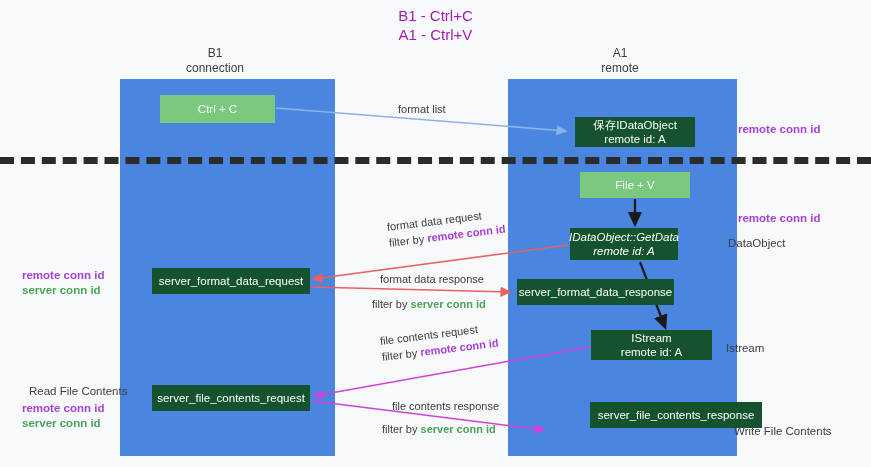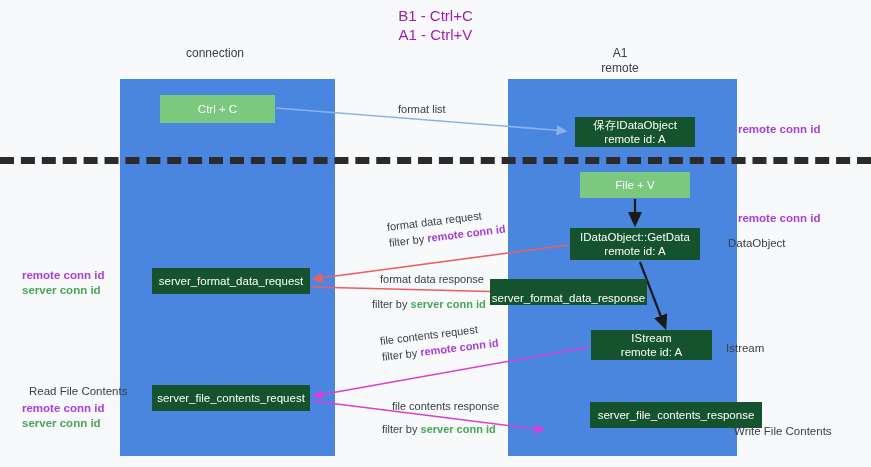--- a/index.html
+++ b/index.html
@@ -47,23 +47,23 @@
     font-size:11.5px;line-height:14px;
     color:#ffffff;
   }
   .box.green{background:#7ac97f;}
   .box.orange{background:#14532d;}
   .box .l2{display:block;}
 
   #box-ctrlc{left:160px;top:95px;width:115px;height:28px;}
   #box-ctrlv{left:580px;top:172px;width:110px;height:26px;}
   #box-idataobject{left:575px;top:117px;width:120px;height:30px;}
-  #box-getdata{left:570px;top:228px;width:130px;height:32px;}
+  #box-getdata{left:570px;top:228px;width:108px;height:32px;font-style:italic;}
   #box-sfdreq{left:152px;top:268px;width:158px;height:26px;}
-  #box-sfdres{left:490px;top:279px;width:157px;height:26px;justify-content:flex-end;}
+  #box-sfdres{left:517px;top:279px;width:157px;height:26px;}
   #box-istream{left:591px;top:330px;width:121px;height:30px;}
   #box-sfcreq{left:152px;top:385px;width:158px;height:26px;}
   #box-sfcres{left:547px;top:402px;width:172px;height:26px;margin-left:43px;}
 
   
   .note{font-size:11.5px;line-height:15px;color:#3c4043;}
   .note .purple{color:#a63fd9;font-weight:bold;}
   .note .green{color:#4aa558;font-weight:bold;}
 
   #note-rci-1{left:738px;top:122px;}
@@ -99,20 +99,21 @@
 <body>
 
 <div class="stage">
 
   <div class="abs" id="title">
     <div>B1 - Ctrl+C</div>
     <div>A1 - Ctrl+V</div>
   </div>
 
   <div class="abs col-head" id="head-b1">
+    <div>B1</div>
     <div>connection</div>
   </div>
   <div class="abs col-head" id="head-a1">
     <div>A1</div>
     <div>remote</div>
   </div>
 
   <div class="abs lane" id="lane-b1"></div>
   <div class="abs lane" id="lane-a1"></div>
 

